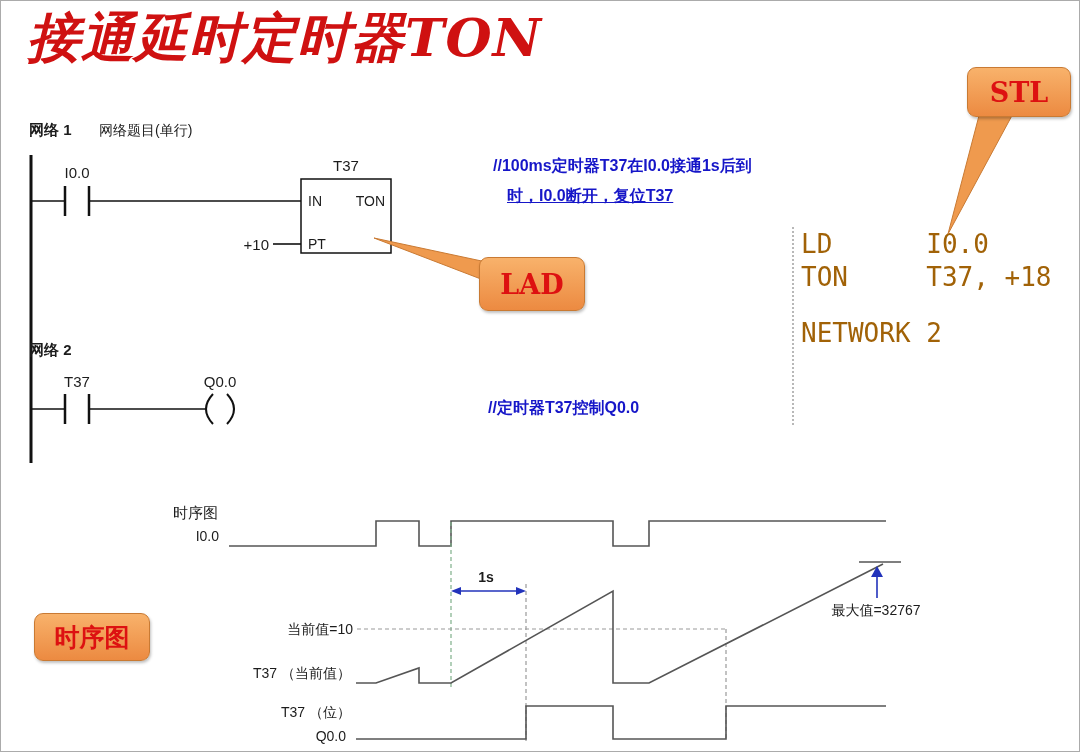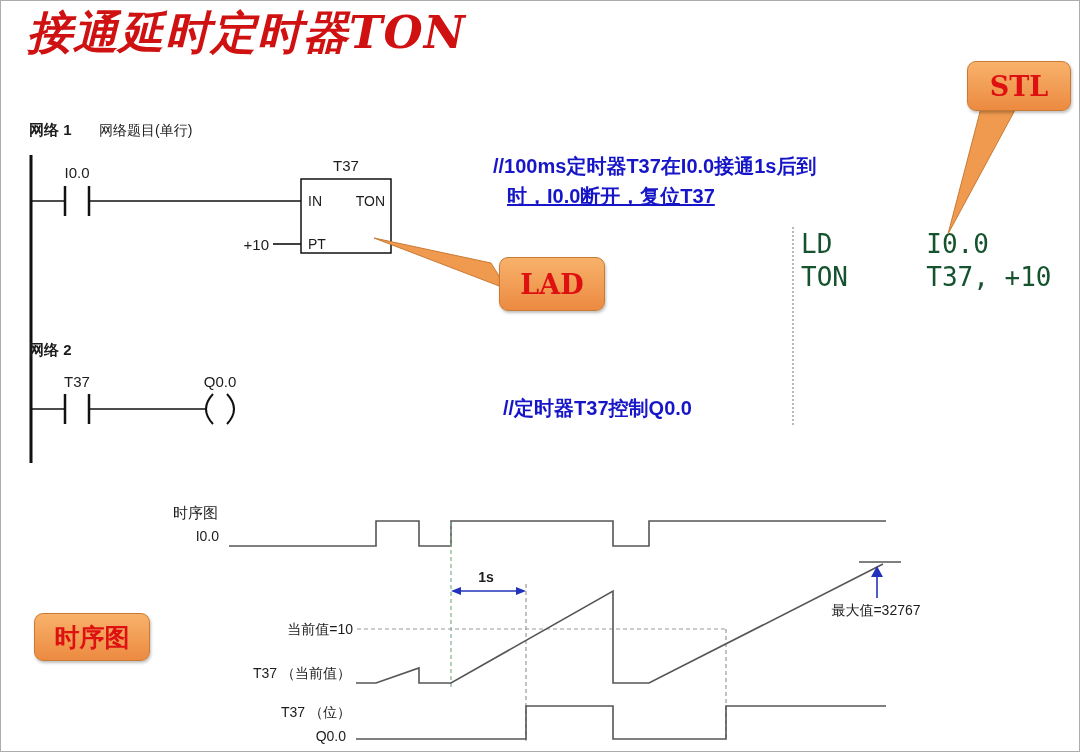--- a/index.html
+++ b/index.html
@@ -1,32 +1,32 @@
 <!DOCTYPE html>
 <html><head>
 <meta charset="utf-8">
 <style>
   html,body{margin:0;padding:0;background:#fff;}
   .page{position:relative;width:1080px;height:752px;background:#ffffff;border:1px solid #ababab;
         box-sizing:border-box;font-family:"Liberation Sans","DejaVu Sans",sans-serif;overflow:hidden;}
   .title{position:absolute;left:26px;top:2px;font-family:"DejaVu Serif","Liberation Serif",serif;
-         font-size:45px;font-weight:bold;font-style:italic;color:#cf1111;letter-spacing:1px;}
+         font-size:53px;font-weight:bold;font-style:italic;color:#cf1111;letter-spacing:1px;}
   .callout{position:absolute;display:flex;align-items:center;justify-content:center;
            background:linear-gradient(180deg,#f8b26b,#ec8a41);border:1px solid #c97a33;border-radius:9px;
            color:#dd1111;font-weight:bold;box-shadow:1px 2px 3px rgba(0,0,0,.25);z-index:5;}
-  .callout.stl{left:966px;top:60px;width:102px;height:48px;font-size:27px;font-family:"DejaVu Serif","Liberation Serif",serif;}
-  .callout.lad{left:478px;top:256px;width:104px;height:52px;font-size:27px;font-family:"DejaVu Serif","Liberation Serif",serif;margin-left:20px;}
+  .callout.stl{left:966px;top:66px;width:102px;height:48px;font-size:27px;font-family:"DejaVu Serif","Liberation Serif",serif;}
+  .callout.lad{left:478px;top:256px;width:104px;height:52px;font-size:27px;font-family:"DejaVu Serif","Liberation Serif",serif;}
   .callout.timing{left:33px;top:612px;width:114px;height:46px;font-size:25px;}
   .tail{position:absolute;z-index:4;}
-  .comment{position:absolute;color:#1616c8;font-weight:bold;font-size:20px;line-height:30px;}
+  .comment{position:absolute;color:#1616c8;font-weight:bold;font-size:16px;line-height:30px;}
   .comment1{left:492px;top:150px;width:340px;}
   .comment1 .l2{padding-left:14px;text-decoration:underline;}
-  .comment2{left:502px;top:392px;}
+  .comment2{left:487px;top:392px;}
   .stl-code{position:absolute;left:800px;top:228px;font-family:"DejaVu Sans Mono","Liberation Mono",monospace;
-            font-size:26px;color:#14532d;}
+            font-size:26px;color:#a16207;}
   .stl-line{height:33px;white-space:pre;}
   .stl-line.blank{height:23px;}
   .dotted-rule{position:absolute;left:791px;top:226px;height:198px;width:0;border-left:2px dotted #b8b8b8;}
   svg text{font-family:"Liberation Sans","DejaVu Sans",sans-serif;fill:#1c1c1c;}
   .abs{position:absolute;}
 </style>
 </head>
 <body>
 
 <div class="page">
@@ -96,22 +96,23 @@
 
   <div class="comment comment1">
     <div class="l1">//100ms定时器T37在I0.0接通1s后到</div>
     <div class="l2">时，I0.0断开，复位T37</div>
   </div>
   <div class="comment comment2">//定时器T37控制Q0.0</div>
 
   <div class="dotted-rule"></div>
   <div class="stl-code">
     <div class="stl-line">LD      I0.0</div>
-    <div class="stl-line">TON     T37, +10</div>
+    <div class="stl-line">TON     T37, +18</div>
     <div class="stl-line blank"></div>
+    <div class="stl-line">NETWORK 2</div>
   </div>
 
   <svg class="abs" style="left:160px;top:495px;" width="800" height="257" viewBox="0 0 800 257">
     <text x="12" y="22" font-size="15">时序图</text>
 
     <text x="58" y="45" font-size="14" text-anchor="end">I0.0</text>
     <g>
       <polyline points="68,50 215,50 215,25 258,25 258,50 290,50 290,25 452,25 452,50 488,50 488,25 725,25" fill="none" stroke="#555" stroke-width="1.6"></polyline>
     </g>
 

